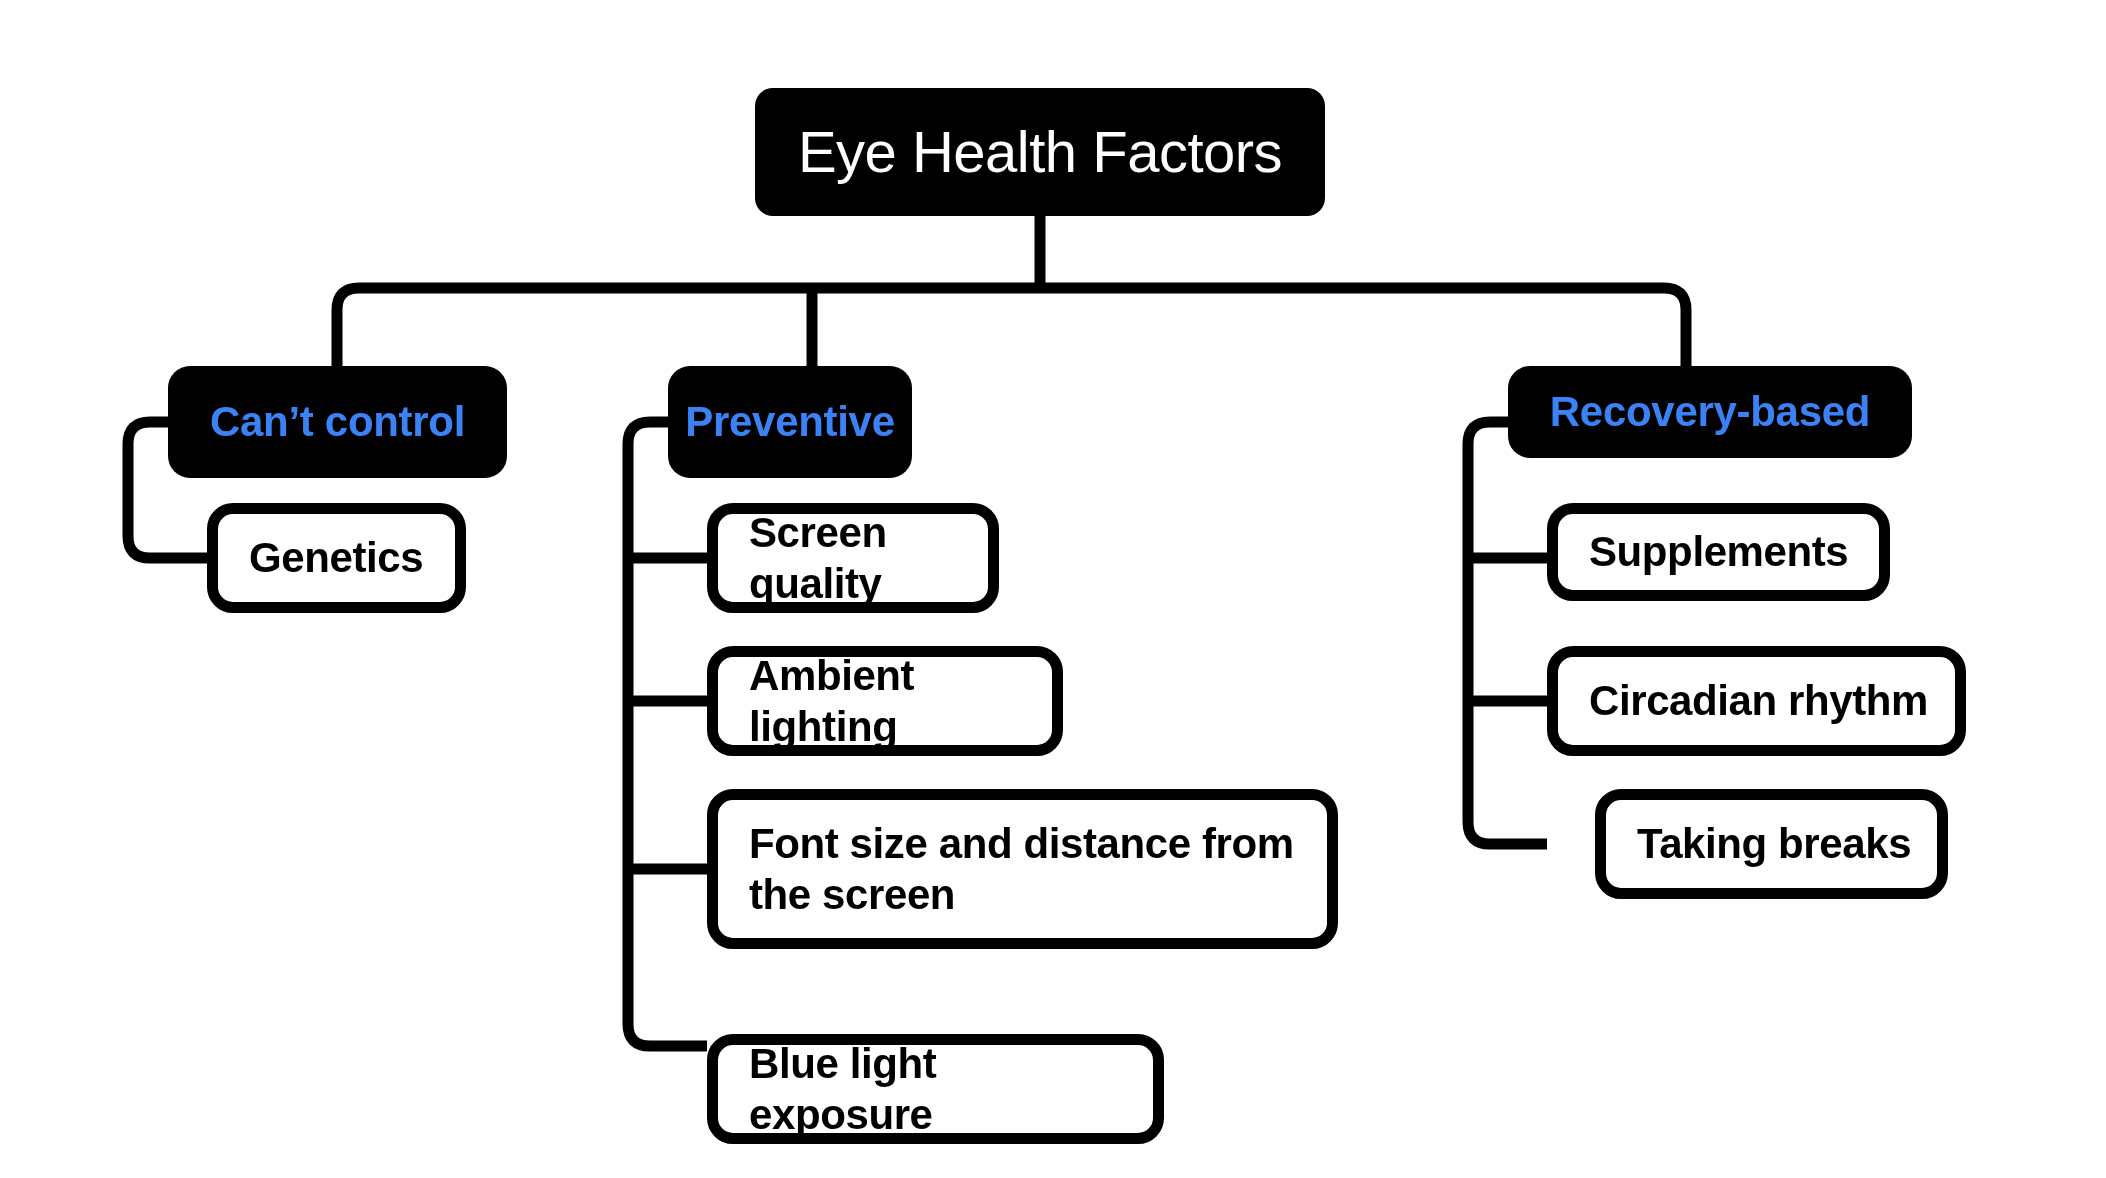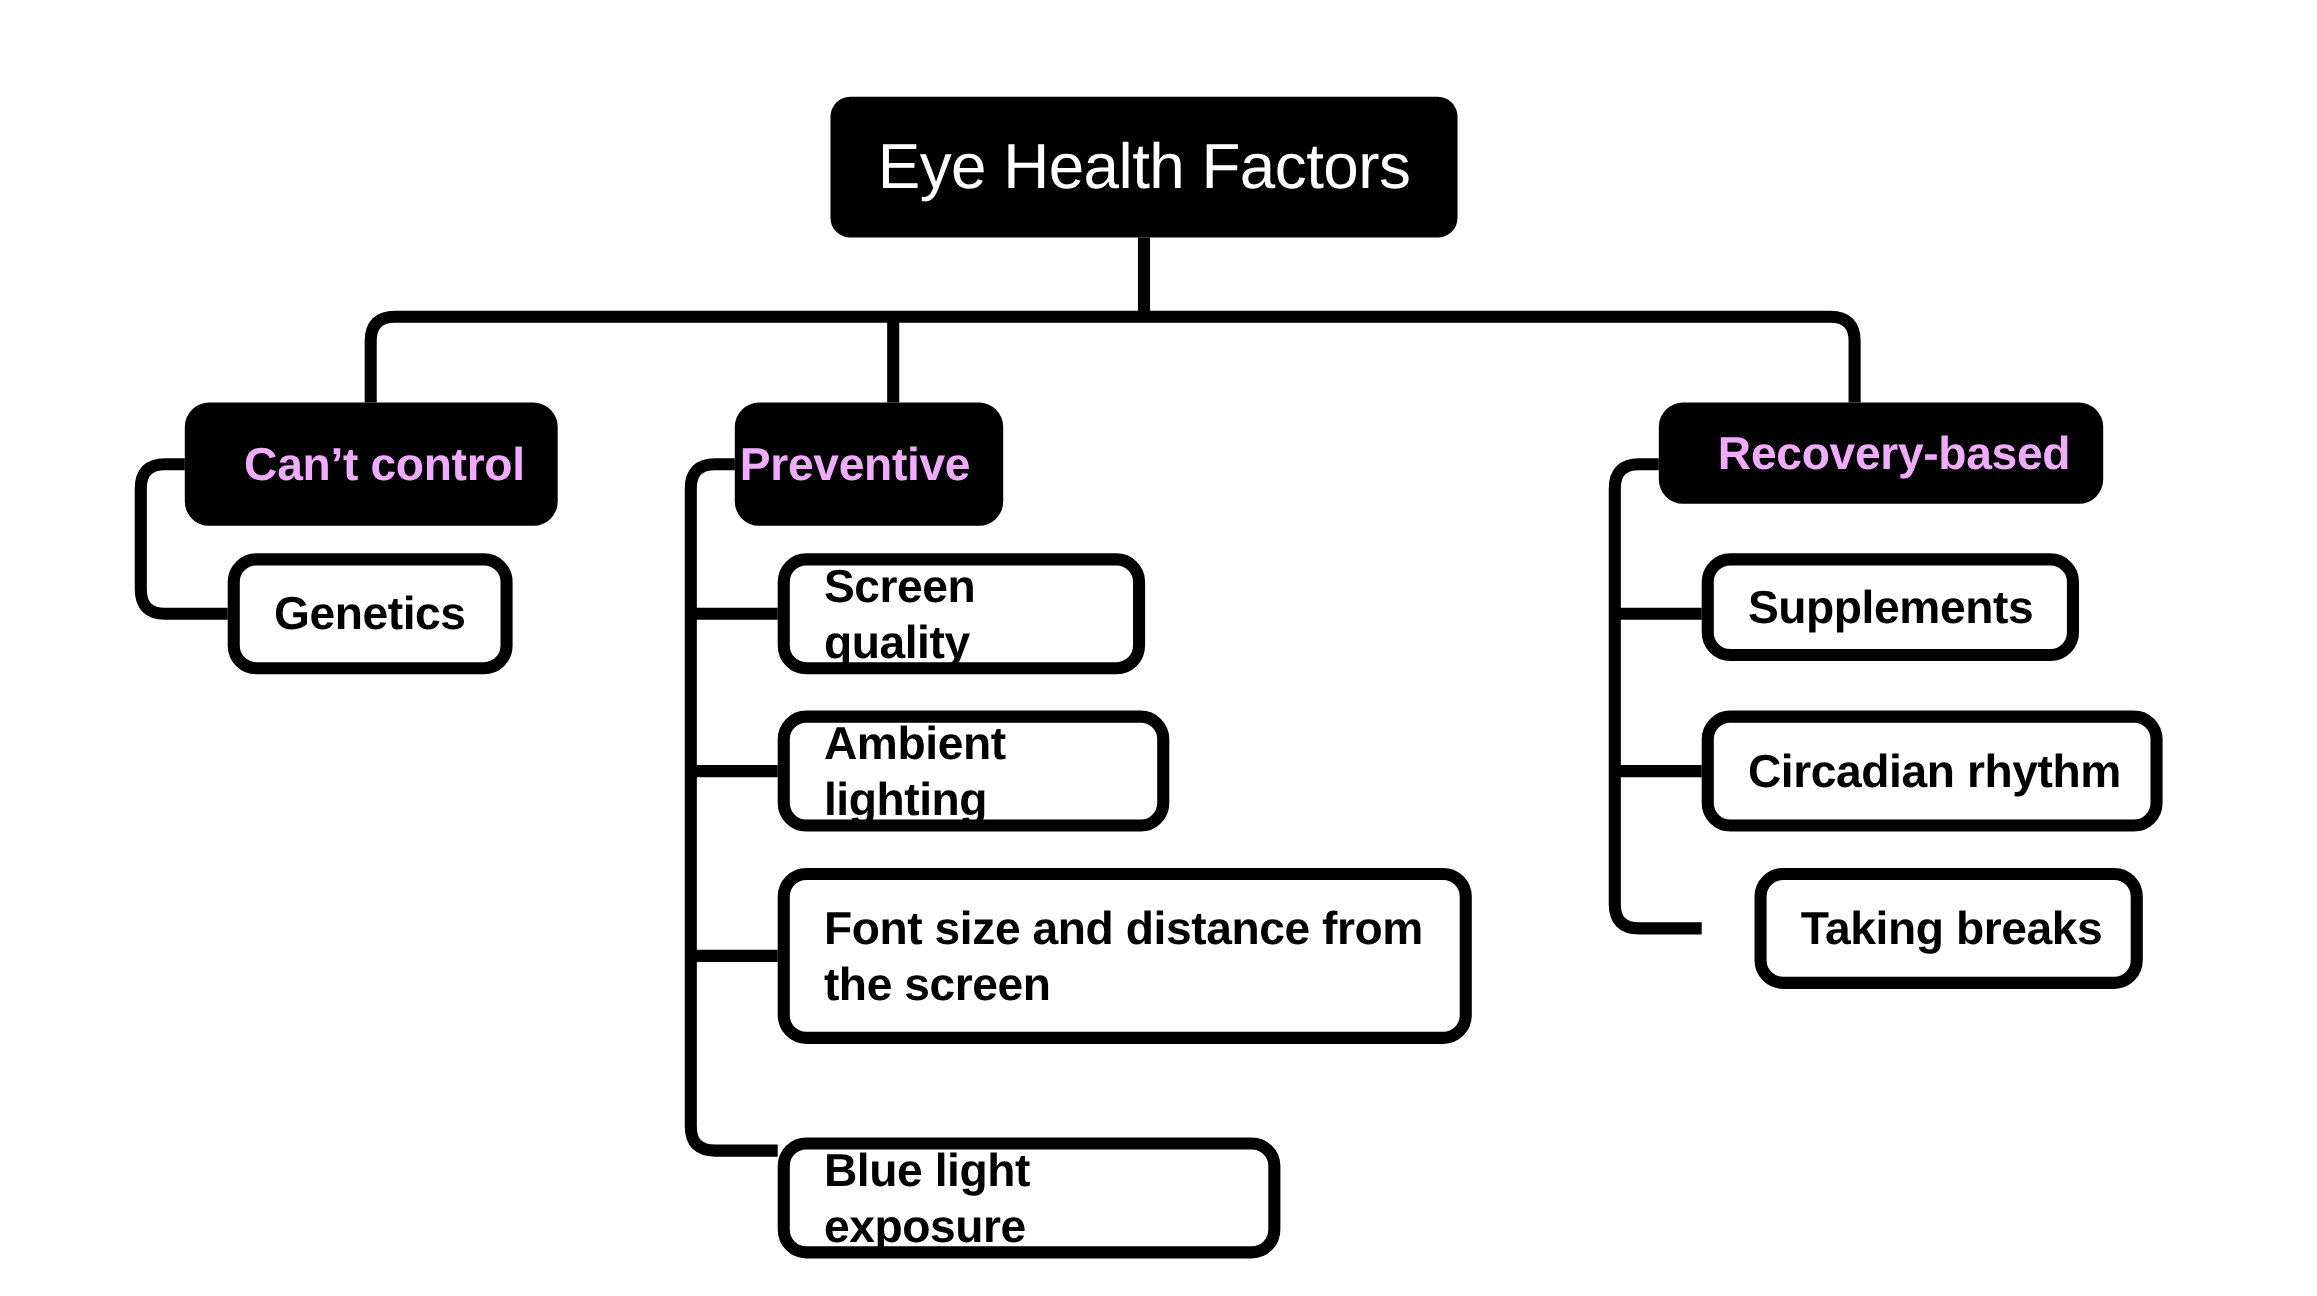--- a/index.html
+++ b/index.html
@@ -36,23 +36,23 @@
   .node-root {
     background: #000000;
     border-radius: 18px;
     color: #ffffff;
     font-weight: 400;
     justify-content: center;
   }
   .node-branch {
     background: #000000;
     border-radius: 22px;
-    color: #f0abfc;
+    color: #3b82f6;
     font-weight: 700;
-    justify-content: flex-end;
+    justify-content: center;
   }
   .node-leaf {
     background: #ffffff;
     border: 11px solid #000000;
     border-radius: 26px;
     color: #000000;
     font-weight: 700;
   }
   .node-label {
     display: block;
@@ -103,21 +103,21 @@
   <div id="branch-layer">
       <div class="node node-branch" style="left: 168px; top: 366px; width: 339px; height: 112px;">
         <span class="node-label">Can’t control</span>
       </div>
       <div class="node node-leaf" style="left: 207px; top: 503px; width: 259px; height: 110px;">
         <span class="node-label">Genetics</span>
       </div>
       <div class="node node-branch" style="left: 668px; top: 366px; width: 244px; height: 112px;">
         <span class="node-label">Preventive</span>
       </div>
-      <div class="node node-leaf" style="left: 707px; top: 503px; width: 334px; height: 110px;">
+      <div class="node node-leaf" style="left: 707px; top: 503px; width: 292px; height: 110px;">
         <span class="node-label">Screen quality</span>
       </div>
       <div class="node node-leaf" style="left: 707px; top: 646px; width: 356px; height: 110px;">
         <span class="node-label">Ambient lighting</span>
       </div>
       <div class="node node-leaf" style="left: 707px; top: 789px; width: 631px; height: 160px;">
         <span class="node-label">Font size and distance from
 the screen</span>
       </div>
       <div class="node node-leaf" style="left: 707px; top: 991px; width: 457px; height: 110px; margin-top: 43px;">

